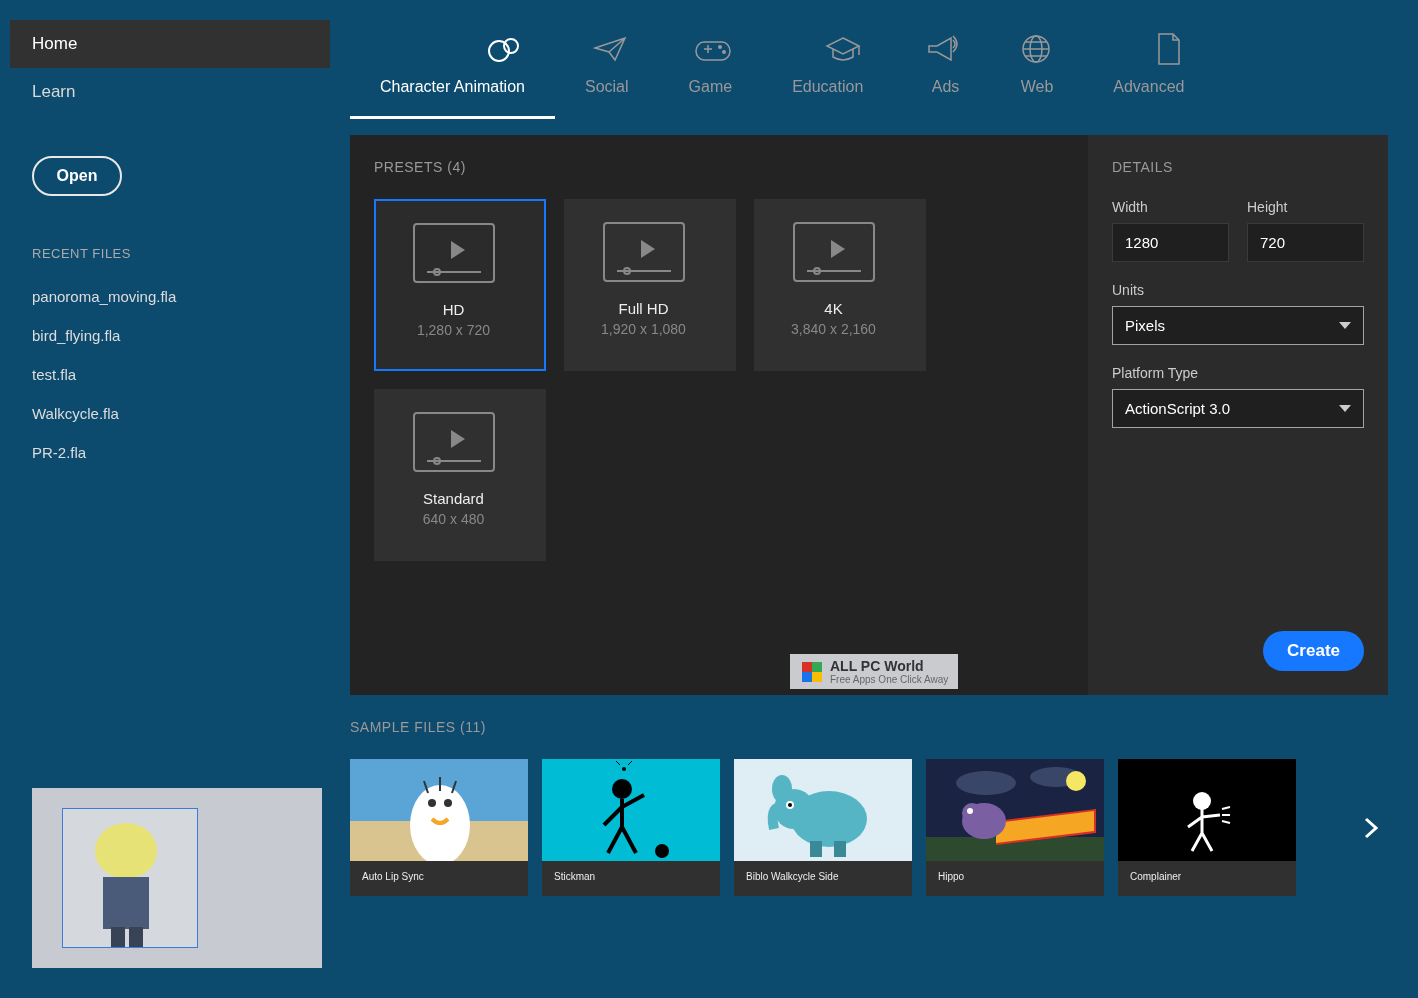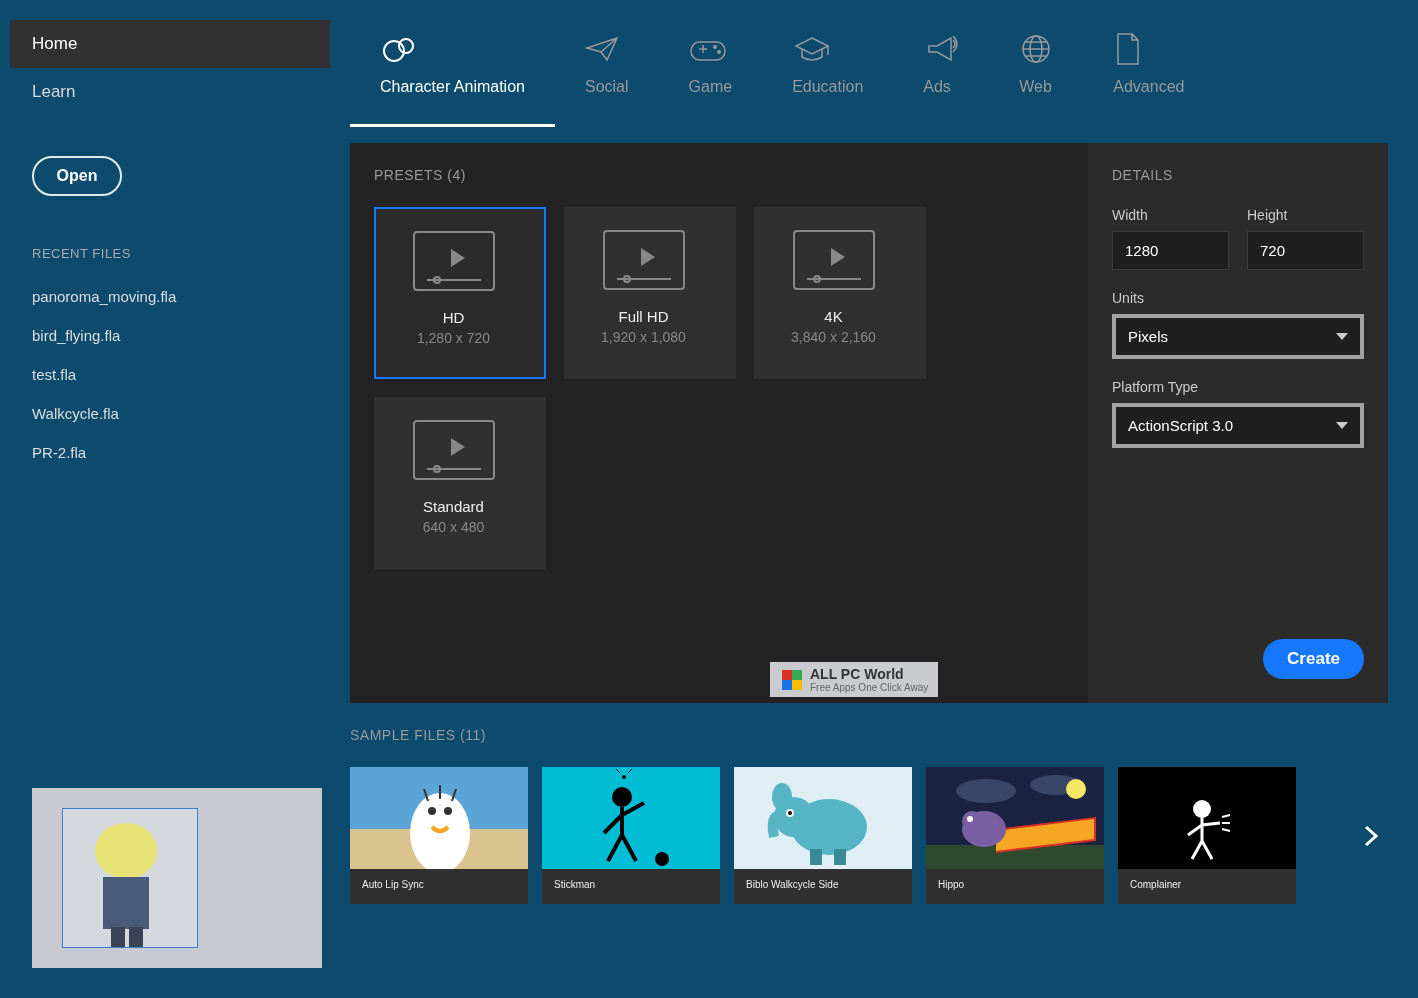--- a/index.html
+++ b/index.html
@@ -97,22 +97,22 @@
   padding: 10px 20px 0 20px;
 }
 .tabs {
   display: flex;
   gap: 0;
   margin-bottom: 0;
 }
 .tab {
   display: flex;
   flex-direction: column;
-  align-items: flex-start;
-  padding: 10px 30px 28px 30px;
+  align-items: flex-end;
+  padding: 10px 30px 20px 30px;
   color: #999;
   cursor: pointer;
   border-bottom: 3px solid transparent;
 }
 .tab.active { color: #fff; border-bottom: 3px solid #fff; }
 .tab-icon { height: 38px; display: flex; align-items: center; margin-bottom: 10px; }
 .tab-label { font-size: 16px; }
 .content-row {
   display: flex;
   background: #232323;
@@ -192,21 +192,21 @@
   border: 1px solid #3a3a3a;
   color: #fff;
   font-size: 15px;
 }
 .select-box {
   display: flex;
   align-items: center;
   justify-content: space-between;
   padding: 10px 12px;
   background: #1f1f1f;
-  border: 4px solid #a3a3a3;
+  border: 1px solid #a3a3a3;
   color: #fff;
   font-size: 15px;
   margin-bottom: 20px;
   cursor: pointer;
 }
 .chevron {
   width: 0; height: 0;
   border-left: 6px solid transparent;
   border-right: 6px solid transparent;
   border-top: 7px solid #ccc;
@@ -413,21 +413,21 @@
           <span class="chevron"></span>
         </div>
         <span class="field-label">Platform Type</span>
         <div class="select-box">
           <span>ActionScript 3.0</span>
           <span class="chevron"></span>
         </div>
         <button class="create-button">Create</button>
       </div>
 
-      <div class="watermark" style="left:420px;bottom:6px;">
+      <div class="watermark" style="left:440px;bottom:6px;">
         <svg width="24" height="24" viewBox="0 0 24 24">
           <rect x="2" y="2" width="10" height="10" fill="#d93025"></rect>
             <rect x="12" y="2" width="10" height="10" fill="#34a853"></rect>
           <rect x="2" y="12" width="10" height="10" fill="#1a73e8"></rect>
             <rect x="12" y="12" width="10" height="10" fill="#fbbc04"></rect>
         </svg>
         <div>
           <div style="color:#333;font-weight:600">ALL PC World</div>
           <div style="color:#666;font-size:10px">Free Apps One Click Away</div>
         </div>

